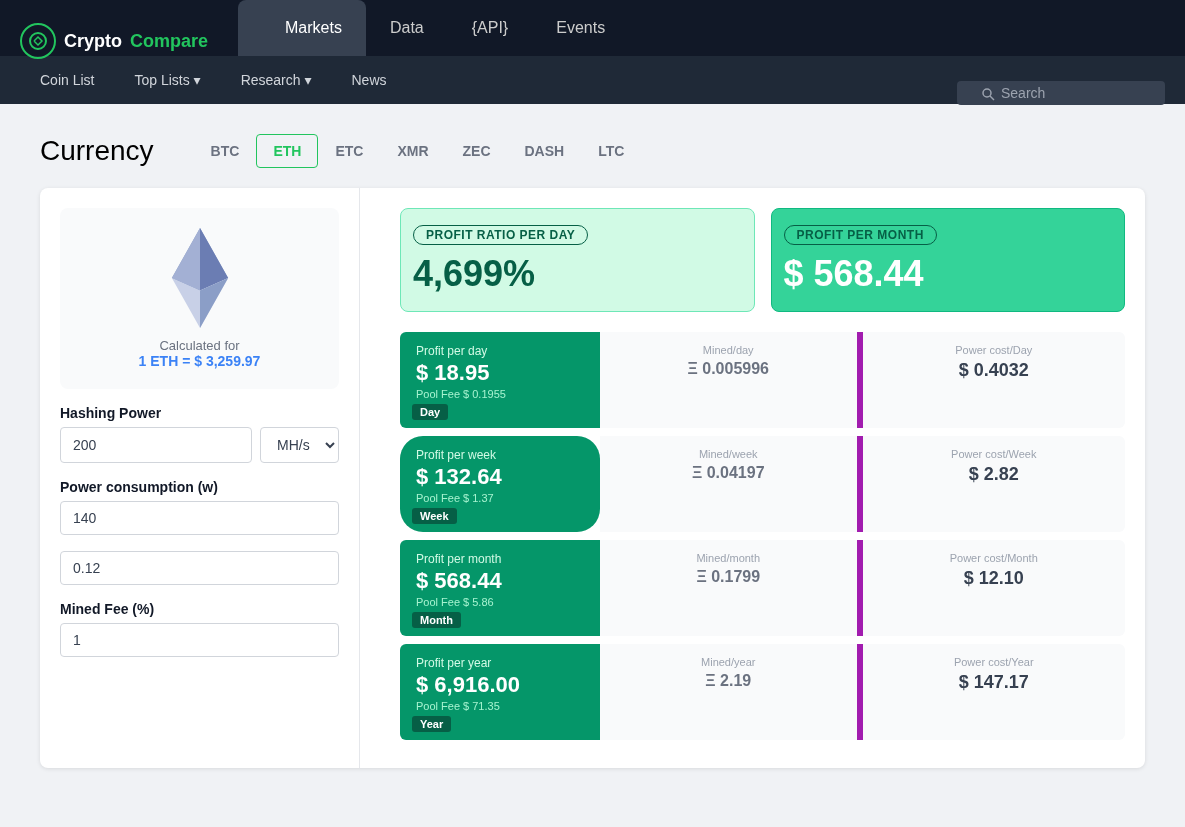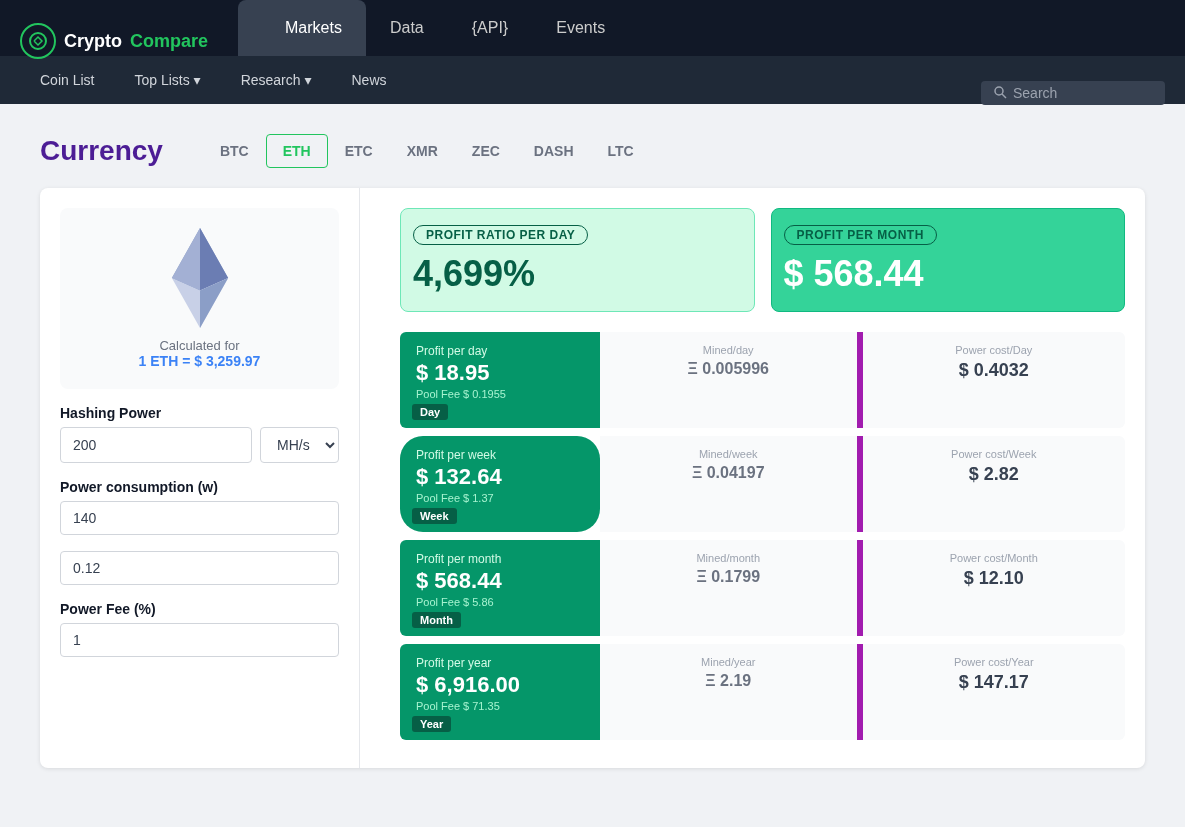--- a/index.html
+++ b/index.html
@@ -70,24 +70,24 @@
       height: 48px;
       display: flex;
       align-items: center;
       cursor: pointer;
       font-size: 14px;
       gap: 4px;
     }
     .search-box {
       margin-left: auto;
       display: flex;
-      align-items: flex-start;
+      align-items: flex-end;
       background: #374151;
       border-radius: 4px;
-      padding: 4px 12px;
+      padding: 4px 24px;
       gap: 6px;
       min-width: 180px;
       margin-top: 26px;
     }
     .search-box input {
       background: transparent;
       border: none;
       outline: none;
       color: #d1d5db;
       font-size: 14px;
@@ -104,22 +104,22 @@
 
     
     .currency-header {
       display: flex;
       align-items: center;
       gap: 20px;
       margin-bottom: 20px;
     }
     .currency-title {
       font-size: 28px;
-      font-weight: bold;
-      color: #4c1d95;
+      font-weight: normal;
+      color: #000000;
       margin-right: 20px;
     }
     .currency-tabs {
       display: flex;
       align-items: center;
       gap: 0;
     }
     .currency-tab {
       padding: 8px 16px;
       font-size: 14px;
@@ -412,21 +412,21 @@
       <div class="input-group">
         <label class="input-label">Power consumption (w)</label>
         <input type="text" class="input-field" value="140" style="">
       </div>
 
       <div class="input-group">
         <input type="text" class="input-field" value="0.12" style="">
       </div>
 
       <div class="input-group">
-        <label class="input-label">Power Fee (%)</label>
+        <label class="input-label">Mined Fee (%)</label>
         <input type="text" class="input-field" value="1" style="">
       </div>
     </div>
 
     <div class="right-panel">
 
       <div class="summary-cards">
         <div class="summary-card light-green">
           <div class="summary-card-label">PROFIT RATIO PER DAY</div>
           <div class="summary-card-value">4,699%</div>

